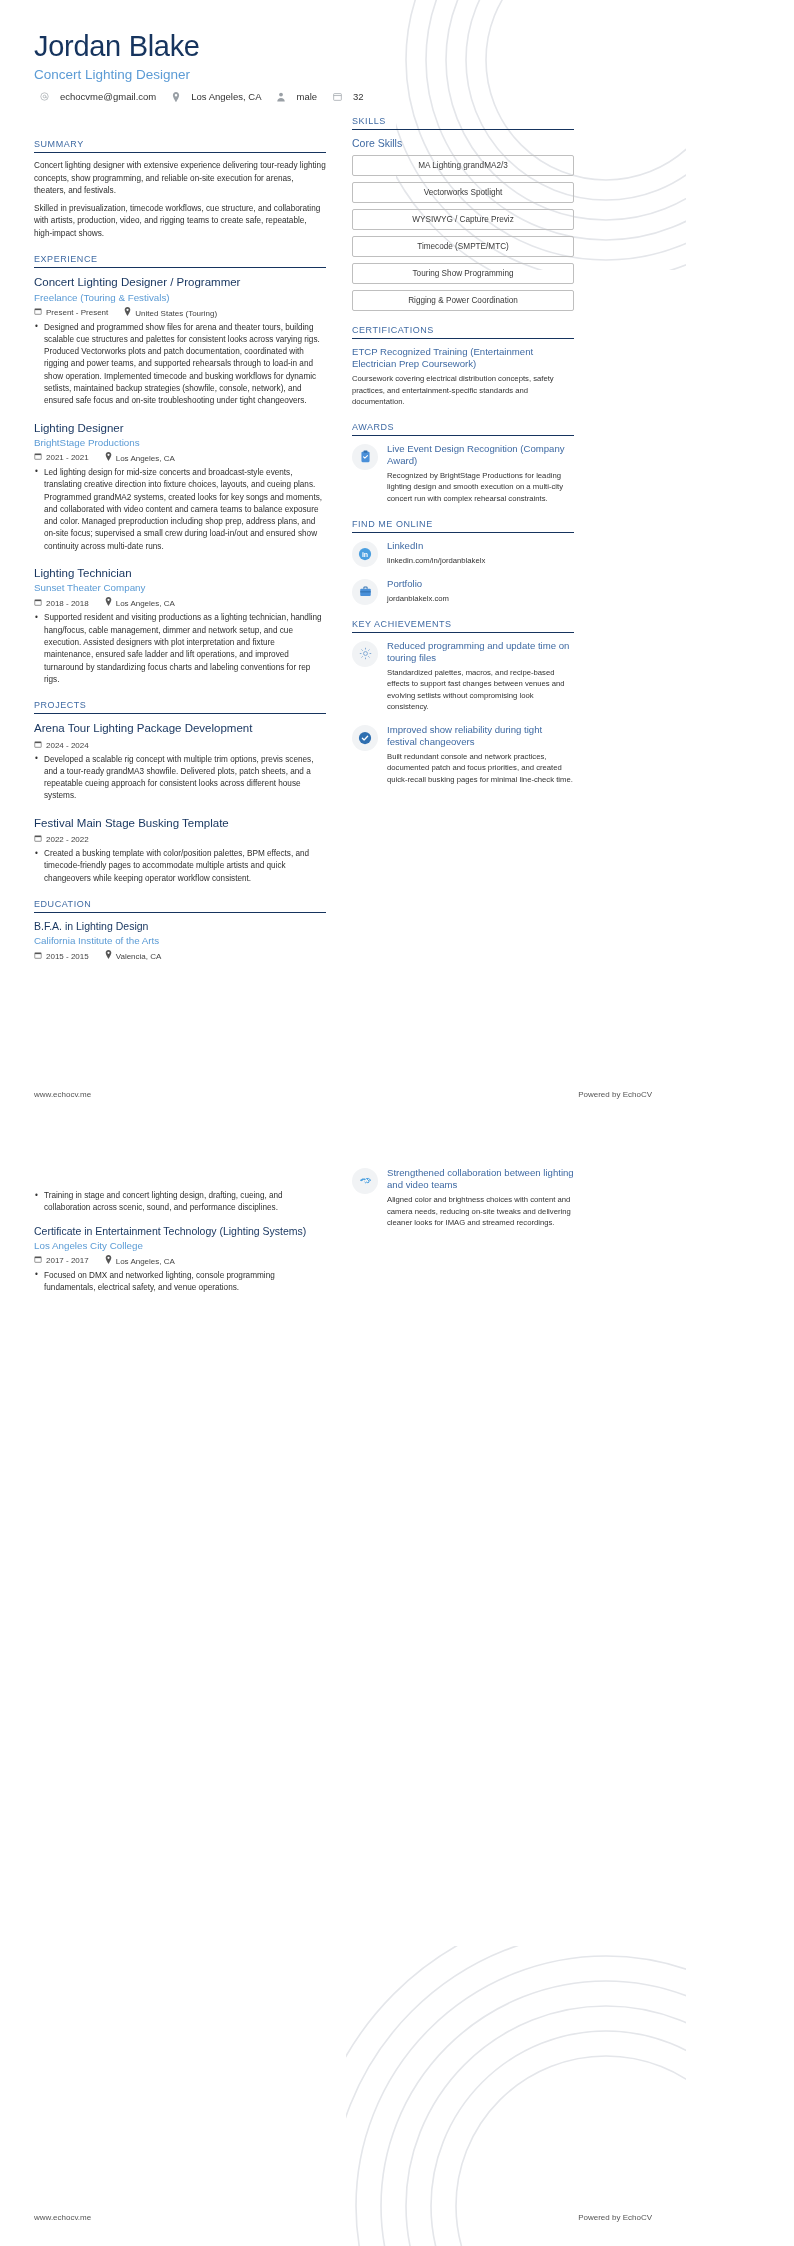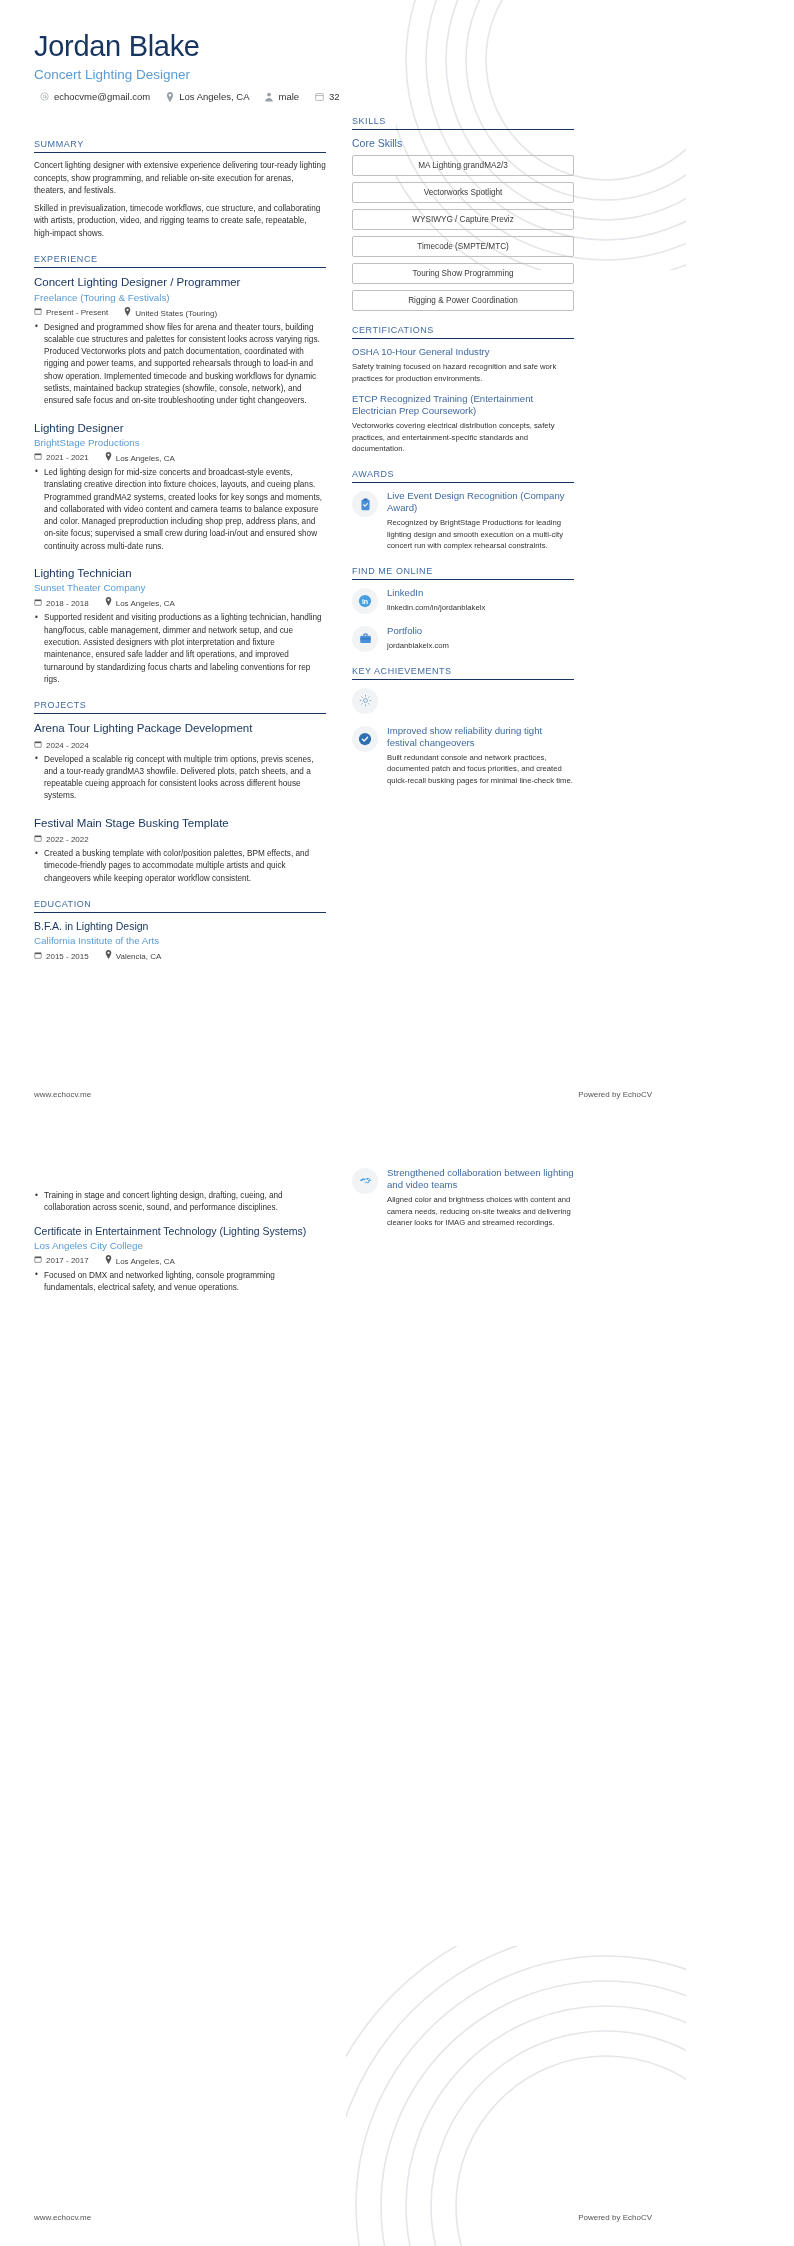--- a/index.html
+++ b/index.html
@@ -50,21 +50,21 @@
   }
   .contact-row {
     display: flex;
     align-items: center;
     gap: 16px;
     margin-top: 9px;
     font-size: 9.5px;
     color: #333;
     padding-left: 6px;
   }
-  .contact-item { display: flex; align-items: center; gap: 5px; }
+  .contact-item { display: flex; align-items: center; gap: 11px; }
   .contact-item svg { display: block; }
 
   
   .columns {
     display: flex;
     gap: 26px;
     margin-top: 14px;
     align-items: flex-start;
   }
   .col-left { width: 292px; flex: 0 0 292px; margin-top: 23px; }
@@ -426,26 +426,22 @@
           <div class="pill">WYSIWYG / Capture Previz</div>
           <div class="pill">Timecode (SMPTE/MTC)</div>
           <div class="pill">Touring Show Programming</div>
           <div class="pill">Rigging &amp; Power Coordination</div>
         </div>
 
         <div class="section">
           <div class="sec-head">CERTIFICATIONS</div>
           <div class="sec-rule"></div>
           <div class="cert">
-            <div class="cert-name">OSHA 10-Hour General Industry</div>
-            <div class="cert-desc">Safety training focused on hazard recognition and safe work practices for production environments.</div>
-          </div>
-          <div class="cert">
             <div class="cert-name">ETCP Recognized Training (Entertainment Electrician Prep Coursework)</div>
-            <div class="cert-desc">Vectorworks covering electrical distribution concepts, safety practices, and entertainment-specific standards and documentation.</div>
+            <div class="cert-desc">Coursework covering electrical distribution concepts, safety practices, and entertainment-specific standards and documentation.</div>
           </div>
         </div>
 
         <div class="section">
           <div class="sec-head">AWARDS</div>
           <div class="sec-rule"></div>
           <div class="icon-item">
             <div class="icon-circle">
               <svg width="13" height="13" viewBox="0 0 16 16">
                   <rect x="3" y="2" width="10" height="13" rx="1.4" fill="#4a90d9"></rect>
@@ -494,20 +490,24 @@
           <div class="sec-head">KEY ACHIEVEMENTS</div>
           <div class="sec-rule"></div>
           <div class="icon-item">
             <div class="icon-circle">
               <svg width="13" height="13" viewBox="0 0 16 16">
                   <g fill="none" stroke="#7fa8d4" stroke-width="1.2">
                     <circle cx="8" cy="8" r="2.4"></circle>
                     <path d="M8 1v2M8 13v2M1 8h2M13 8h2M3.1 3.1l1.4 1.4M11.5 11.5l1.4 1.4M12.9 3.1l-1.4 1.4M4.5 11.5l-1.4 1.4"></path>
                   </g>
                 </svg>
+            </div>
+            <div class="icon-body">
+              <div class="icon-title">Reduced programming and update time on touring files</div>
+              <div class="icon-sub">Standardized palettes, macros, and recipe-based effects to support fast changes between venues and evolving setlists without compromising look consistency.</div>
             </div>
           </div>
           <div class="icon-item">
             <div class="icon-circle">
               <svg width="14" height="14" viewBox="0 0 16 16">
                   <circle cx="8" cy="8" r="7" fill="#2f6fb0"></circle>
                   <path d="M5 8.2l2 2 4-4.2" fill="none" stroke="#fff" stroke-width="1.5" stroke-linecap="round" stroke-linejoin="round"></path>
                 </svg>
             </div>
             <div class="icon-body">

